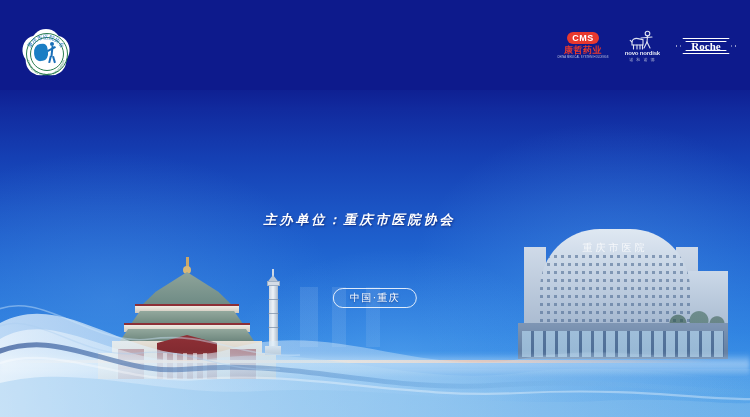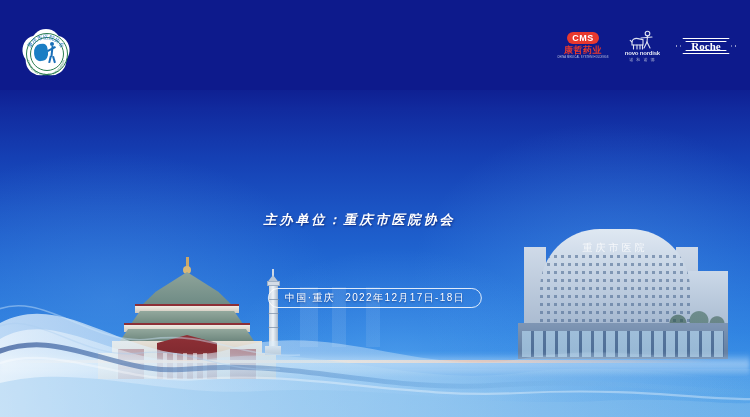--- a/index.html
+++ b/index.html
@@ -473,16 +473,15 @@
     </div>
   </div>
 
 
   <div class="orgs">
     <div class="org-line">主办单位：重庆市医院协会</div>
   </div>
 
   <div class="datepill">
     <span>中国·重庆</span>
-    <span>2022年12月17日-18日</span>
   </div>
 
 </div>
 
 </body></html>

